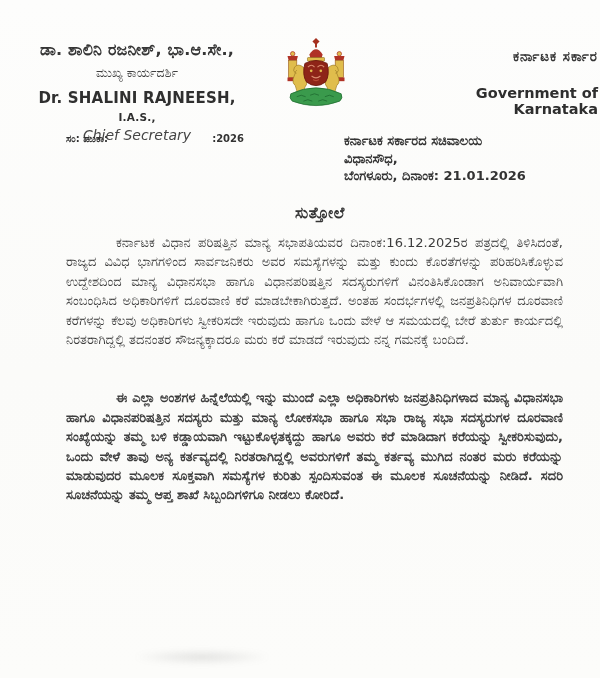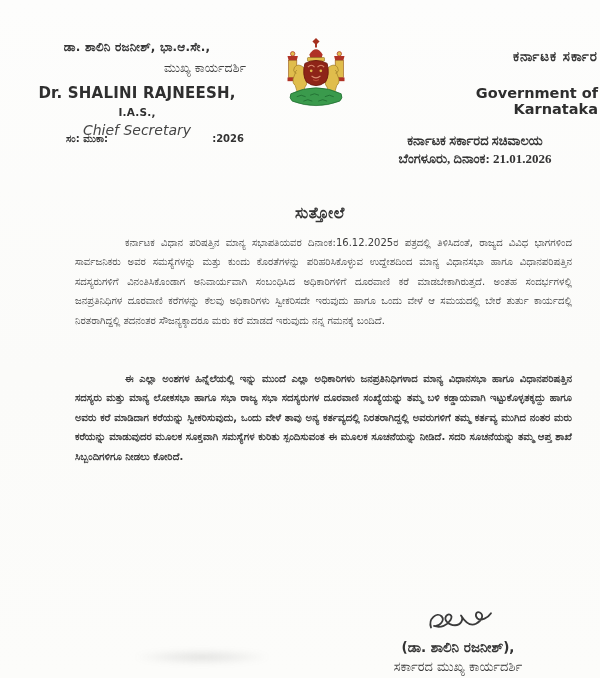--- a/index.html
+++ b/index.html
@@ -6,50 +6,50 @@
   .page{
     position:relative;
     width:600px;height:678px;
     background:linear-gradient(180deg,#fdfdfc 0%,#fbfbf9 55%,#fcfcfa 100%);
     overflow:hidden;
     font-family:"DejaVu Sans","Liberation Sans",sans-serif;
     color:#3a3a3a;
   }
   
   .header-left{position:absolute;left:28px;top:40px;width:218px;text-align:center;}
-  .hl-name{font-size:12px;font-weight:bold;color:#353535;letter-spacing:.2px;}
-  .hl-title{font-size:12.5px;color:#3e3e3e;margin-top:6px;text-align:right;}
+  .hl-name{font-size:16px;font-weight:bold;color:#353535;letter-spacing:.2px;}
+  .hl-title{font-size:12.5px;color:#3e3e3e;margin-top:6px;}
   .hl-name-en{font-size:15px;font-weight:bold;color:#2f2f2f;margin-top:8px;letter-spacing:.2px;text-align:center;}
   .hl-name-en .ias{font-size:10.5px;}
   .hl-title-en{font-size:14px;color:#454545;margin-top:2px;font-style:italic;}
   .ref-line{
     position:absolute;left:66px;top:133px;width:178px;
     display:flex;justify-content:space-between;
     font-size:10px;font-weight:bold;color:#333;
   }
   
   .emblem{position:absolute;left:279px;top:37px;width:74px;height:78px;}
   
   .gov-block{position:absolute;left:408px;top:48px;width:190px;text-align:right;}
   .gov-kn{font-size:13.5px;font-weight:bold;color:#343434;letter-spacing:1px;}
   .gov-en{font-size:14.5px;font-weight:bold;color:#2e2e2e;margin-top:20px;}
   .addr-block{
-    position:absolute;left:356px;top:132px;width:238px;text-align:center;
-    font-size:13px;font-weight:bold;color:#333;line-height:17.5px;font-family:Liberation Serif, serif;
+    position:absolute;left:344px;top:132px;width:238px;
+    font-size:13px;font-weight:bold;color:#333;line-height:17.5px;
   }
   
   .doc-title{
     position:absolute;left:0;top:204px;width:100%;text-align:center;
     transform:translateX(20px);
     font-size:15.5px;font-weight:bold;color:#333;letter-spacing:.5px;
   }
   
   .body-text{
-    position:absolute;left:75px;top:233px;width:497px;
-    font-size:10px;line-height:19.4px;text-align:justify;color:#3d3d3d;
+    position:absolute;left:66px;top:233px;width:497px;
+    font-size:13px;line-height:19.4px;text-align:justify;color:#3d3d3d;
   }
   .body-text p{margin:0;text-indent:50px;}
   .body-text p + p{margin-top:39px;font-weight:bold;}
   
   .sig-block{position:absolute;left:330px;top:608px;width:256px;text-align:center;}
   .sig-scribble{display:block;margin:0 auto;width:76px;height:30px;}
   .sig-name{font-size:13.5px;font-weight:bold;color:#333;margin-top:1px;}
   .sig-title{font-size:13px;color:#3e3e3e;margin-top:3px;}
   
   .smudge{
@@ -113,33 +113,27 @@
     <path d="M24 80 q6 -4 12 0 M42 78 q6 -4 12 0 M62 80 q6 -4 12 0 M33 86 q6 -4 12 0 M53 86 q6 -4 12 0" fill="none" stroke="#1f6b30" stroke-width="1.1"></path>
   </svg>
 
   <div class="gov-block">
     <div class="gov-kn">ಕರ್ನಾಟಕ ಸರ್ಕಾರ</div>
     <div class="gov-en">Government of Karnataka</div>
   </div>
 
   <div class="addr-block">
     <div>ಕರ್ನಾಟಕ ಸರ್ಕಾರದ ಸಚಿವಾಲಯ</div>
+    <div>ವಿಧಾನಸೌಧ,</div>
     <div>ಬೆಂಗಳೂರು, ದಿನಾಂಕ: 21.01.2026</div>
   </div>
 
   <div class="doc-title">ಸುತ್ತೋಲೆ</div>
 
   <div class="body-text">
     <p>ಕರ್ನಾಟಕ ವಿಧಾನ ಪರಿಷತ್ತಿನ ಮಾನ್ಯ ಸಭಾಪತಿಯವರ ದಿನಾಂಕ:16.12.2025ರ ಪತ್ರದಲ್ಲಿ ತಿಳಿಸಿದಂತೆ, ರಾಜ್ಯದ ವಿವಿಧ ಭಾಗಗಳಿಂದ ಸಾರ್ವಜನಿಕರು ಅವರ ಸಮಸ್ಯೆಗಳನ್ನು ಮತ್ತು ಕುಂದು ಕೊರತೆಗಳನ್ನು ಪರಿಹರಿಸಿಕೊಳ್ಳುವ ಉದ್ದೇಶದಿಂದ ಮಾನ್ಯ ವಿಧಾನಸಭಾ ಹಾಗೂ ವಿಧಾನಪರಿಷತ್ತಿನ ಸದಸ್ಯರುಗಳಿಗೆ ವಿನಂತಿಸಿಕೊಂಡಾಗ ಅನಿವಾರ್ಯವಾಗಿ ಸಂಬಂಧಿಸಿದ ಅಧಿಕಾರಿಗಳಿಗೆ ದೂರವಾಣಿ ಕರೆ ಮಾಡಬೇಕಾಗಿರುತ್ತದೆ. ಅಂತಹ ಸಂದರ್ಭಗಳಲ್ಲಿ ಜನಪ್ರತಿನಿಧಿಗಳ ದೂರವಾಣಿ ಕರೆಗಳನ್ನು ಕೆಲವು ಅಧಿಕಾರಿಗಳು ಸ್ವೀಕರಿಸದೇ ಇರುವುದು ಹಾಗೂ ಒಂದು ವೇಳೆ ಆ ಸಮಯದಲ್ಲಿ ಬೇರೆ ತುರ್ತು ಕಾರ್ಯದಲ್ಲಿ ನಿರತರಾಗಿದ್ದಲ್ಲಿ ತದನಂತರ ಸೌಜನ್ಯಕ್ಕಾದರೂ ಮರು ಕರೆ ಮಾಡದೆ ಇರುವುದು ನನ್ನ ಗಮನಕ್ಕೆ ಬಂದಿದೆ.</p>
     <p>ಈ ಎಲ್ಲಾ ಅಂಶಗಳ ಹಿನ್ನೆಲೆಯಲ್ಲಿ ಇನ್ನು ಮುಂದೆ ಎಲ್ಲಾ ಅಧಿಕಾರಿಗಳು ಜನಪ್ರತಿನಿಧಿಗಳಾದ ಮಾನ್ಯ ವಿಧಾನಸಭಾ ಹಾಗೂ ವಿಧಾನಪರಿಷತ್ತಿನ ಸದಸ್ಯರು ಮತ್ತು ಮಾನ್ಯ ಲೋಕಸಭಾ ಹಾಗೂ ಸಭಾ ರಾಜ್ಯ ಸಭಾ ಸದಸ್ಯರುಗಳ ದೂರವಾಣಿ ಸಂಖ್ಯೆಯನ್ನು ತಮ್ಮ ಬಳಿ ಕಡ್ಡಾಯವಾಗಿ ಇಟ್ಟುಕೊಳ್ಳತಕ್ಕದ್ದು ಹಾಗೂ ಅವರು ಕರೆ ಮಾಡಿದಾಗ ಕರೆಯನ್ನು ಸ್ವೀಕರಿಸುವುದು, ಒಂದು ವೇಳೆ ತಾವು ಅನ್ಯ ಕರ್ತವ್ಯದಲ್ಲಿ ನಿರತರಾಗಿದ್ದಲ್ಲಿ ಅವರುಗಳಿಗೆ ತಮ್ಮ ಕರ್ತವ್ಯ ಮುಗಿದ ನಂತರ ಮರು ಕರೆಯನ್ನು ಮಾಡುವುದರ ಮೂಲಕ ಸೂಕ್ತವಾಗಿ ಸಮಸ್ಯೆಗಳ ಕುರಿತು ಸ್ಪಂದಿಸುವಂತ ಈ ಮೂಲಕ ಸೂಚನೆಯನ್ನು ನೀಡಿದೆ. ಸದರಿ ಸೂಚನೆಯನ್ನು ತಮ್ಮ ಆಪ್ತ ಶಾಖೆ ಸಿಬ್ಬಂದಿಗಳಿಗೂ ನೀಡಲು ಕೋರಿದೆ.</p>
   </div>
 
-  <div class="sig-block">
-    <svg class="sig-scribble" viewBox="0 0 100 40" aria-hidden="true">
-      <path d="M14 26 C10 14 22 5 28 11 C33 16 26 25 18 24 C27 27 36 23 40 16 C44 9 37 6 34 11 C31 16 37 23 46 23 C54 23 58 15 54 10 C59 18 66 25 74 21 C82 17 85 9 79 6 C74 4 72 10 76 14 C81 18 90 13 94 7" fill="none" stroke="#3b3b3b" stroke-width="2.4" stroke-linecap="round" stroke-linejoin="round"></path>
-    </svg>
-    <div class="sig-name">(ಡಾ. ಶಾಲಿನಿ ರಜನೀಶ್),</div>
-    <div class="sig-title">ಸರ್ಕಾರದ ಮುಖ್ಯ ಕಾರ್ಯದರ್ಶಿ</div>
-  </div>
 
   <div class="smudge"></div>
 
 </div>
 
 </body></html>

